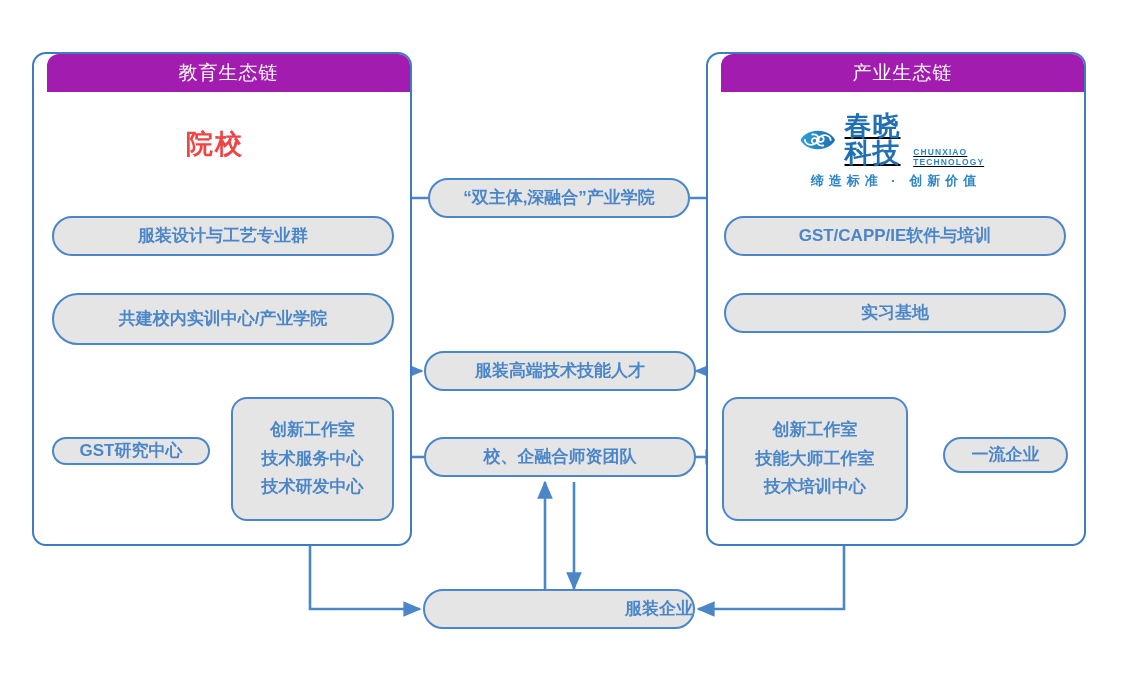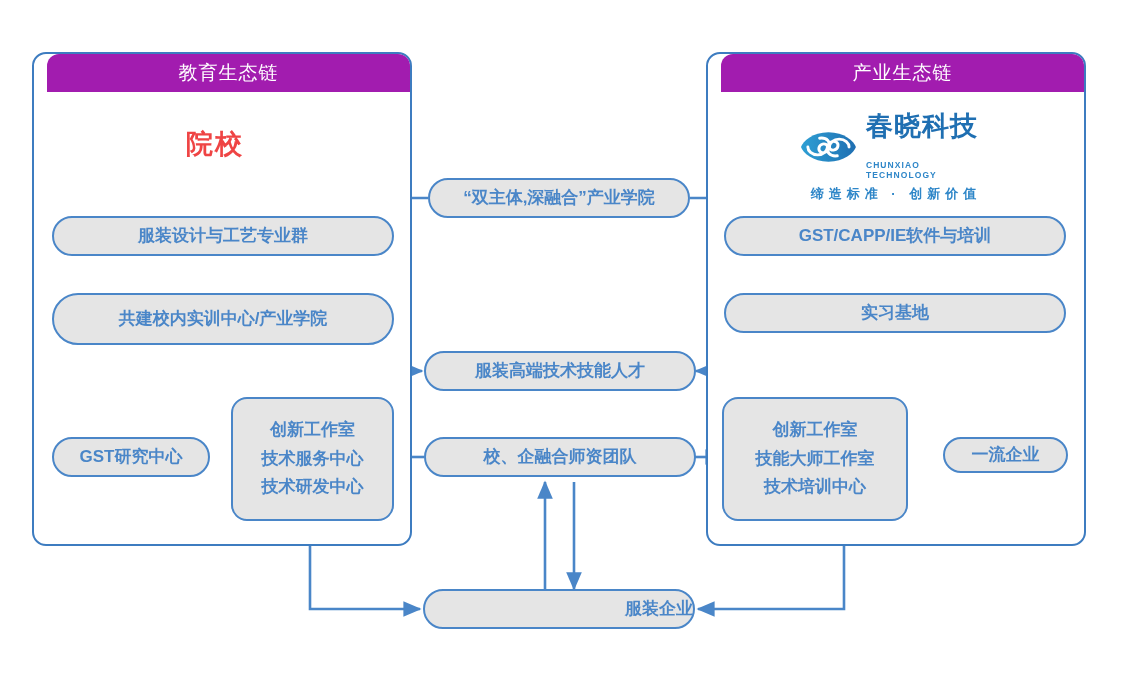--- a/index.html
+++ b/index.html
@@ -22,21 +22,21 @@
   .pill{border-radius:999px;}
   .rrect{border-radius:16px;}
   .node span{display:block;white-space:nowrap;}
 
   .section-title{position:absolute;color:#ef4444;font-size:27px;
                  font-weight:bold;letter-spacing:2px;z-index:3;font-family:Liberation Serif, serif;}
 
   .logo{position:absolute;z-index:3;display:flex;flex-direction:column;
         align-items:center;}
   .logo-row{display:flex;align-items:center;gap:9px;}
-  .logo-word{display:flex;flex-direction:column;align-items:flex-start;}
+  .logo-word{display:flex;flex-direction:row;align-items:flex-end;text-decoration:underline;}
   .logo-cn{font-size:27px;font-weight:bold;color:#1F6FB2;letter-spacing:1px;
            line-height:1;}
   .logo-en{font-size:8.5px;font-weight:bold;color:#2E86C8;letter-spacing:1.1px;
            margin-top:20px;}
   .logo-tag{font-size:13px;color:#2E86C8;letter-spacing:5px;margin-top:5px;
             white-space:nowrap;font-weight:bold;}
 </style>
 </head>
 <body>
 
@@ -134,21 +134,21 @@
   </div>
 
   <div class="node pill" style="left:724px;top:293px;width:342px;height:40px;font-size:17px;">
     <span>实习基地</span>
   </div>
 
   <div class="node pill" style="left:424px;top:351px;width:272px;height:40px;font-size:17px;">
     <span>服装高端技术技能人才</span>
   </div>
 
-  <div class="node pill" style="left:52px;top:437px;width:158px;height:40px;font-size:17px;">
+  <div class="node pill" style="left:52px;top:437px;width:158px;height:28px;font-size:17px;">
     <span>GST研究中心</span>
   </div>
 
   <div class="node rrect" style="left:231px;top:397px;width:163px;height:124px;font-size:17px;
               flex-direction:column;justify-content:center;gap:6px;">
     <span>创新工作室</span>
     <span>技术服务中心</span>
     <span>技术研发中心</span>
   </div>
 

